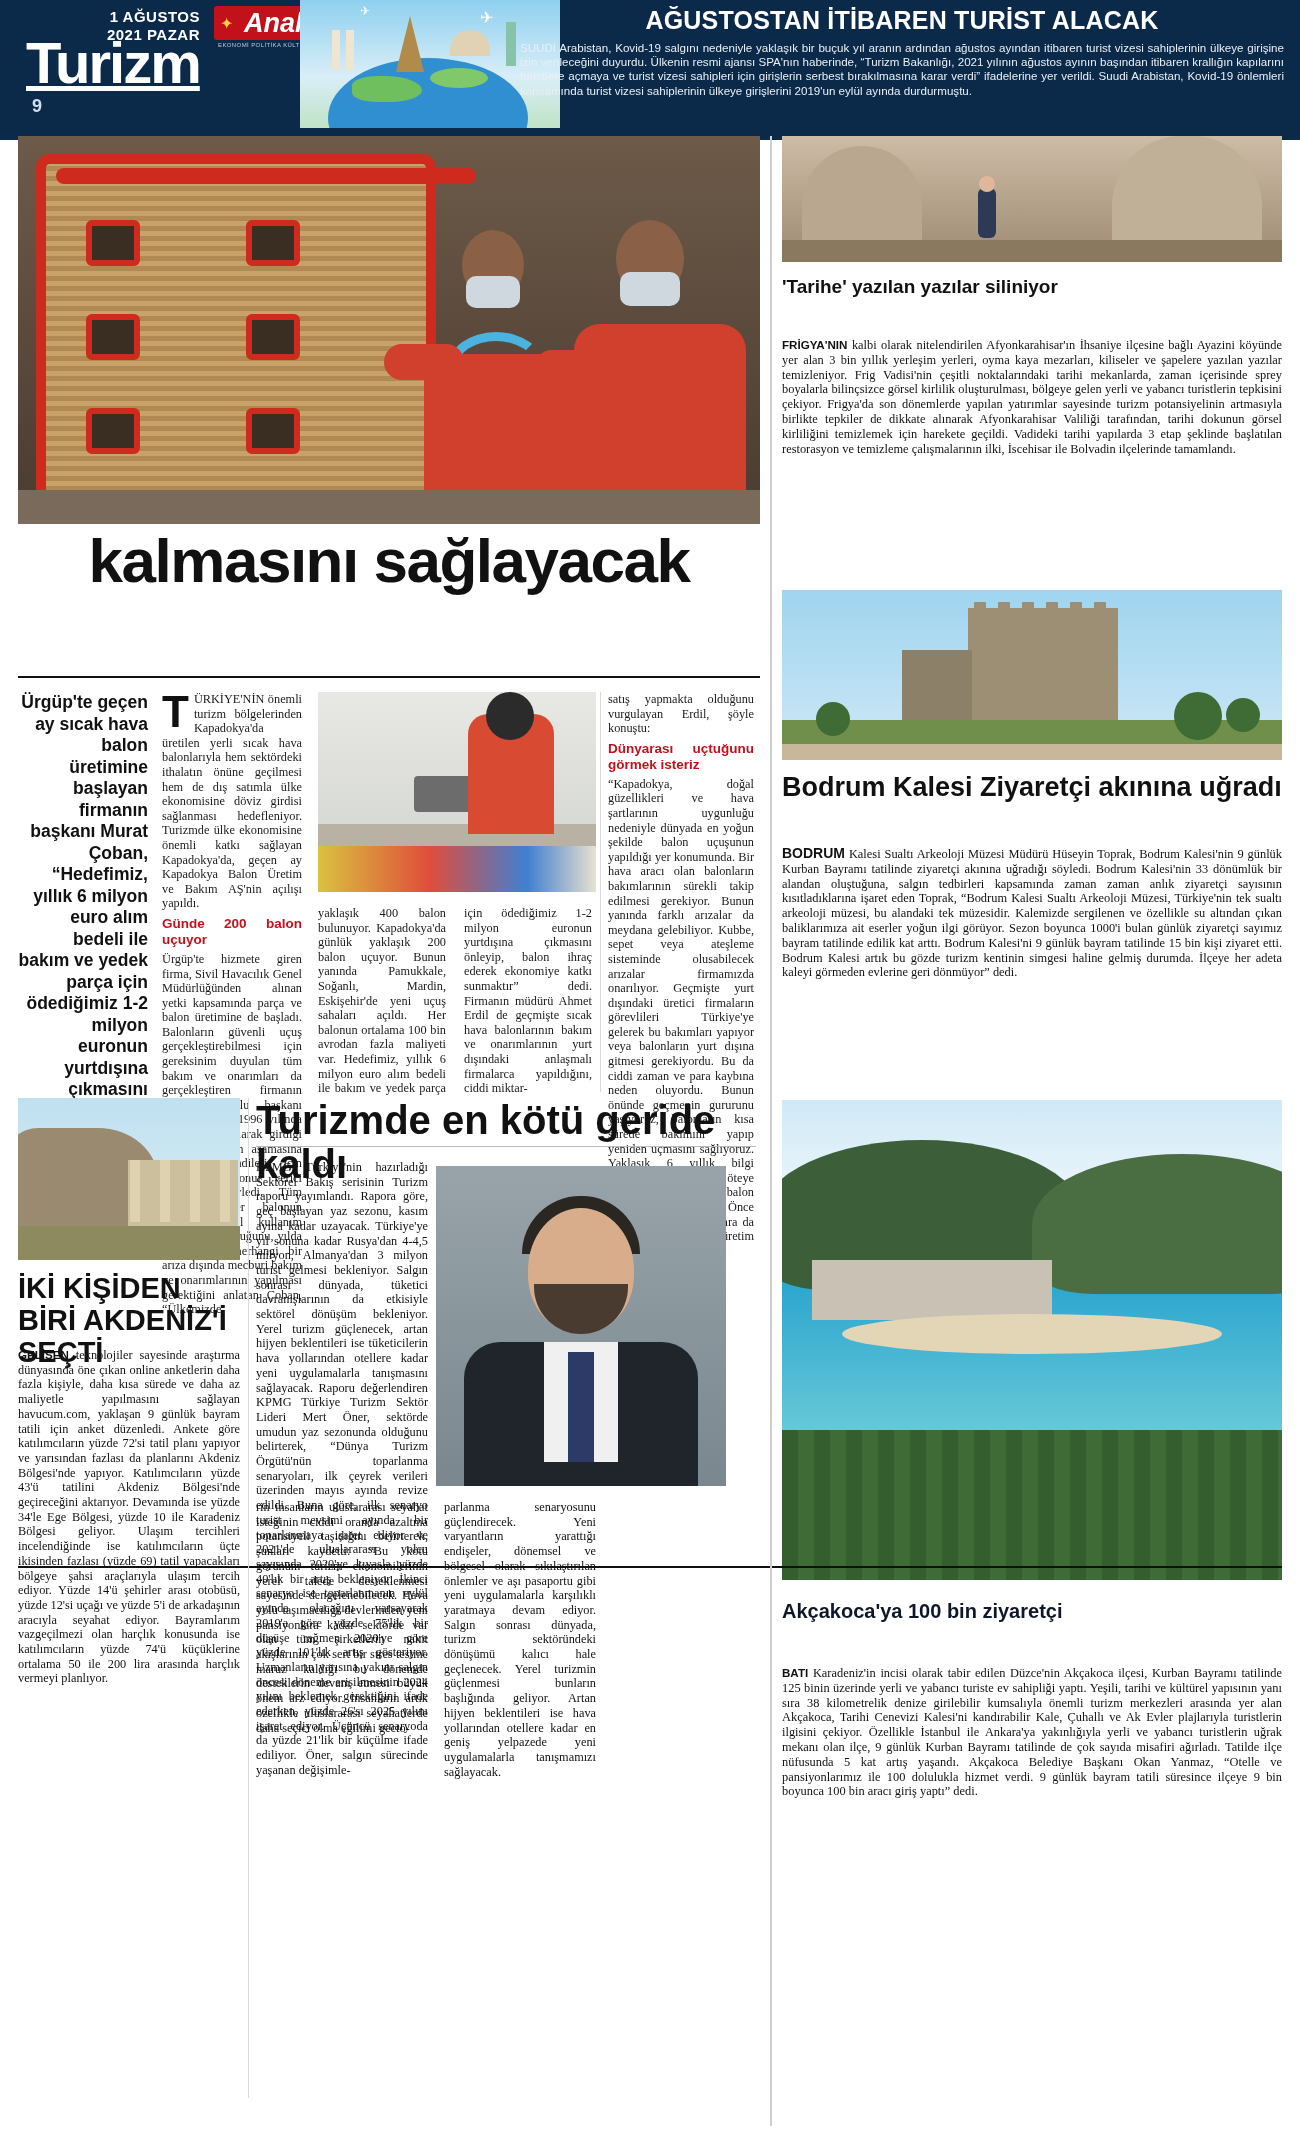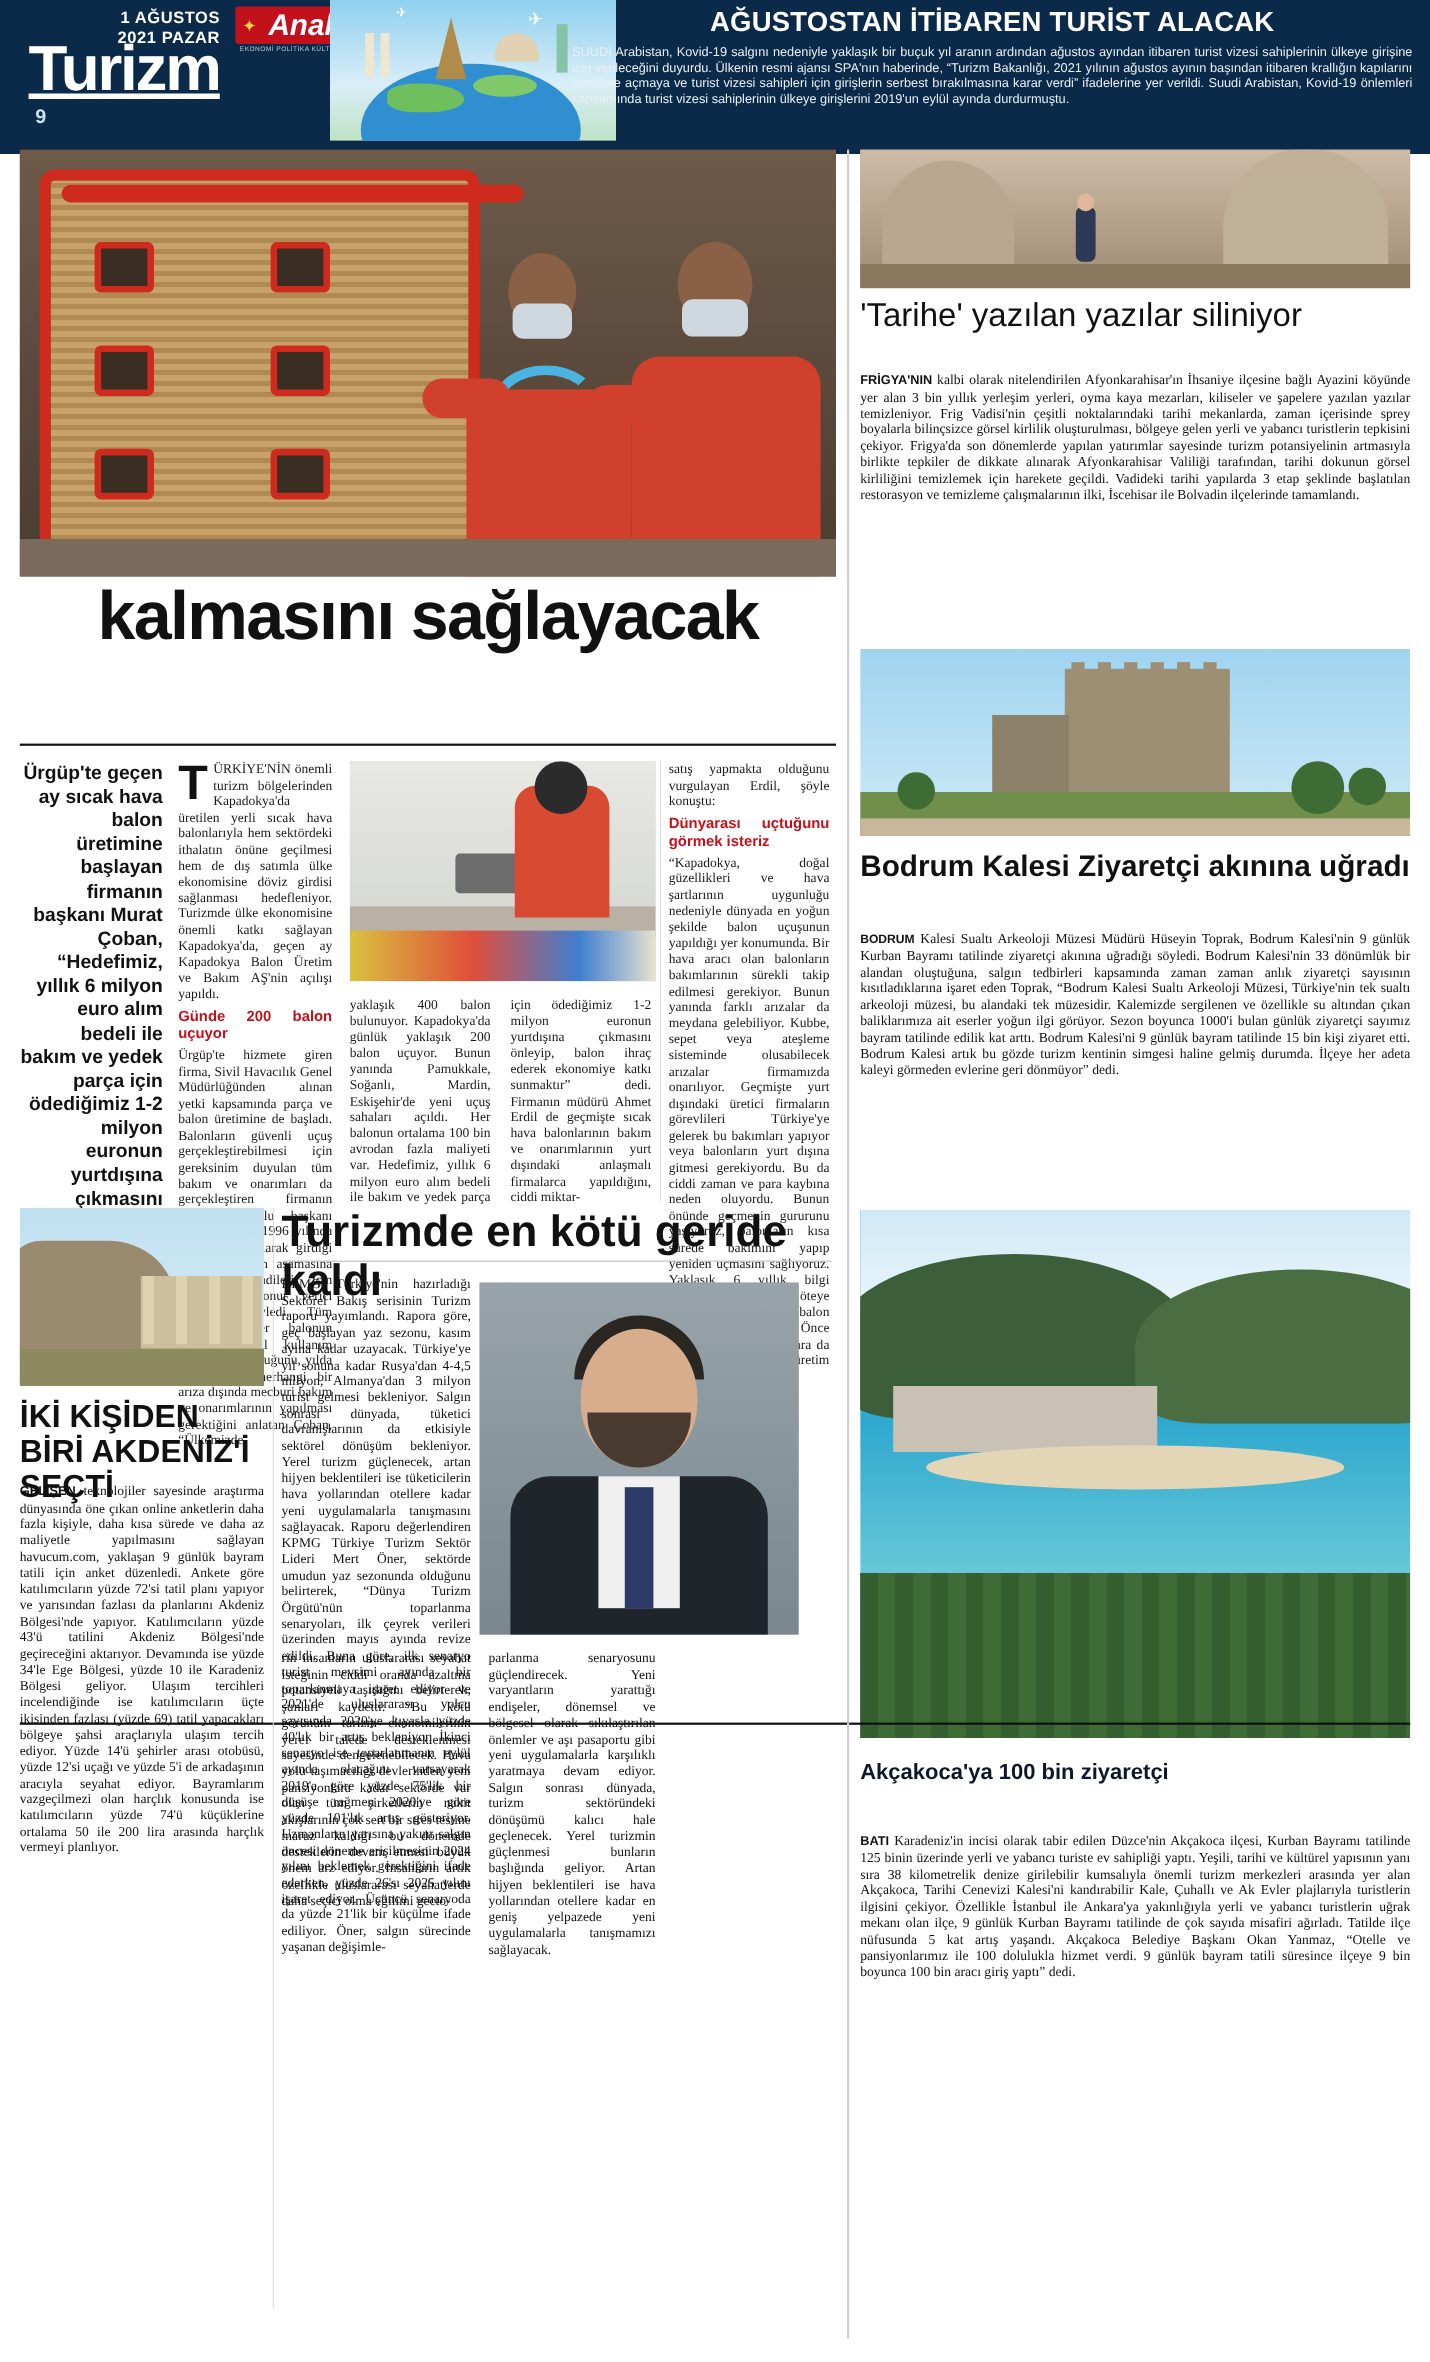--- a/index.html
+++ b/index.html
@@ -79,36 +79,36 @@
   
   .rail-divider { position:absolute; left:770px; top:136px; width:2px; height:1430px; background:#cfcfcf; }
   .rail-photo1 { position:absolute; left:782px; top:136px; width:500px; height:126px; overflow:hidden; background:#b9a48c; }
   .rp1-rock { position:absolute; inset:0; background:linear-gradient(#cdbca6,#9e8a72); }
   .rp1-cone { position:absolute; left:20px; top:10px; width:120px; height:110px; background:#b9a88f; border-radius:60px 60px 8px 8px; }
   .rp1-cone2 { position:absolute; left:330px; top:0px; width:150px; height:120px; background:#c1b098; border-radius:70px 70px 6px 6px; }
   .rp1-person { position:absolute; left:196px; top:52px; width:18px; height:50px; background:#2e3a55; border-radius:6px; }
   .rp1-person b { position:absolute; left:1px; top:-12px; width:16px; height:16px; border-radius:50%; background:#e0b79a; display:block; }
   .rp1-ground { position:absolute; left:0; bottom:0; width:500px; height:22px; background:#8a795f; }
 
-  .rail-h1 { position:absolute; left:782px; top:272px; width:500px; font-family:"Liberation Sans", sans-serif; font-weight:normal; font-size:30px; line-height:30px; color:#111; }
+  .rail-h1 { position:absolute; left:782px; top:272px; width:500px; font-family:"Liberation Sans", sans-serif; font-weight:bold; font-size:19px; line-height:30px; color:#111; }
   .rail-b1 { position:absolute; left:782px; top:338px; width:500px; font-size:12.4px; line-height:14.8px; text-align:justify; }
   .rail-b1 b { font-family:"Liberation Sans", sans-serif; font-size:11.6px; }
 
   .rail-photo2 { position:absolute; left:782px; top:590px; width:500px; height:170px; overflow:hidden; }
   .rp2-sky { position:absolute; inset:0; background:linear-gradient(#9fd4ef,#cfe9f6); }
   .rp2-castle { position:absolute; left:186px; top:18px; width:150px; height:118px; background:#9d8f74; }
   .rp2-castle2 { position:absolute; left:120px; top:60px; width:70px; height:76px; background:#8d8068; }
   .rp2-merlon { position:absolute; top:12px; width:12px; height:10px; background:#9d8f74; }
   .rp2-grass { position:absolute; left:0; bottom:0; width:500px; height:40px; background:#6f8f4a; }
   .rp2-path { position:absolute; left:0; bottom:0; width:500px; height:16px; background:#c8b79b; }
   .rp2-tree { position:absolute; width:34px; height:34px; border-radius:50%; background:#3f6b34; }
 
   .rail-h2 { position:absolute; left:782px; top:772px; width:500px; font-family:"Liberation Sans", sans-serif; font-weight:bold; font-size:27px; line-height:30px; color:#111; }
   .rail-b2 { position:absolute; left:782px; top:846px; width:500px; font-size:12.4px; line-height:14.8px; text-align:justify; }
-  .rail-b2 b { font-family:"Liberation Sans", sans-serif; font-size:11px; }
+  .rail-b2 b { font-family:"Liberation Sans", sans-serif; font-size:14px; }
 
   .rail-photo3 { position:absolute; left:782px; top:1100px; width:500px; height:480px; overflow:hidden; }
   .rp3-sea { position:absolute; inset:0; background:linear-gradient(#1f7fb5,#2fa8cf 40%,#69c9d8 70%,#a9dfe4); }
   .rp3-sky { position:absolute; left:0; top:0; width:500px; height:90px; background:linear-gradient(#cfe9f6,#eaf5fb); }
   .rp3-hill { position:absolute; left:-20px; top:40px; width:320px; height:150px; background:#3c5f3a; border-radius:50% 50% 20% 20%; }
   .rp3-hill2 { position:absolute; left:250px; top:54px; width:300px; height:140px; background:#4a6e42; border-radius:50% 50% 20% 20%; }
   .rp3-beach { position:absolute; left:60px; top:214px; width:380px; height:40px; background:#e3d6b6; border-radius:50%; }
   .rp3-town { position:absolute; left:30px; top:160px; width:240px; height:60px; background:#c9c2b4; }
   .rp3-green { position:absolute; left:0; bottom:0; width:500px; height:150px; background:#3f6b37; }
   .rp3-trees { position:absolute; bottom:0; width:500px; height:150px; background:repeating-linear-gradient(90deg,#335c2e 0 16px,#3f6b37 16px 32px); opacity:.85; }

